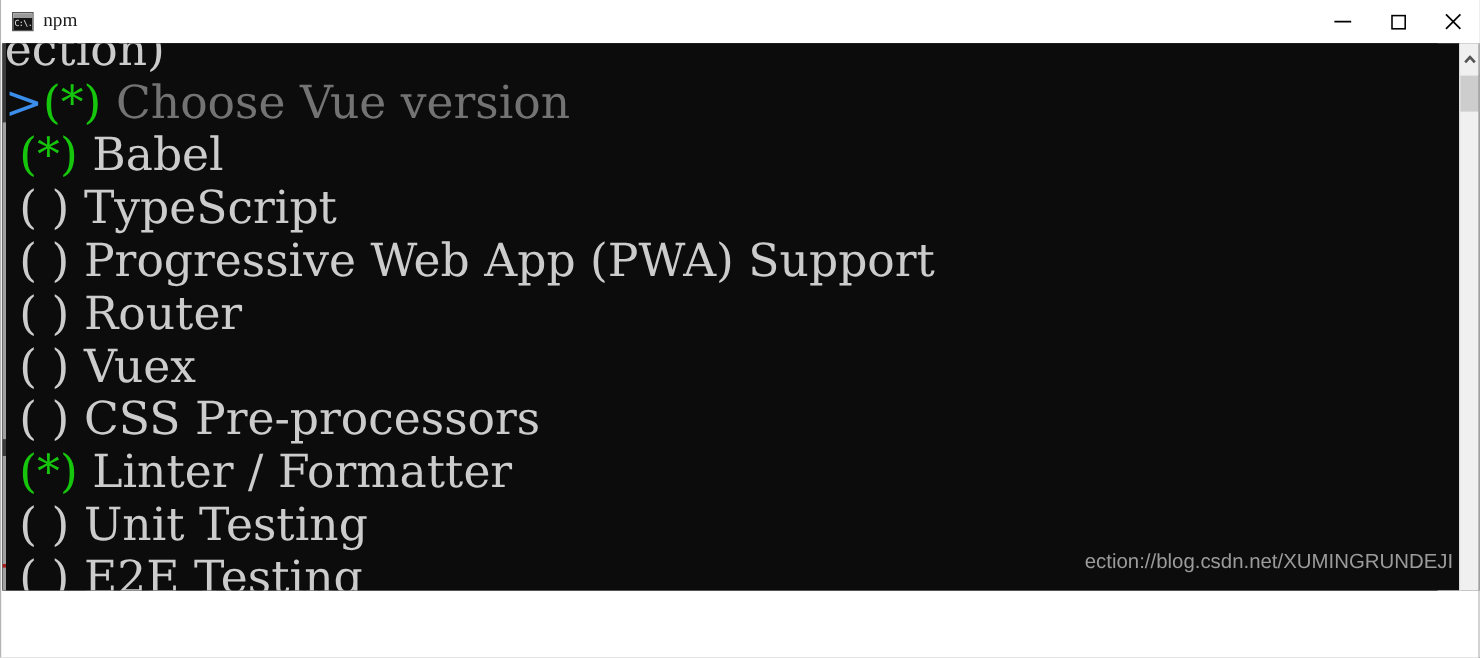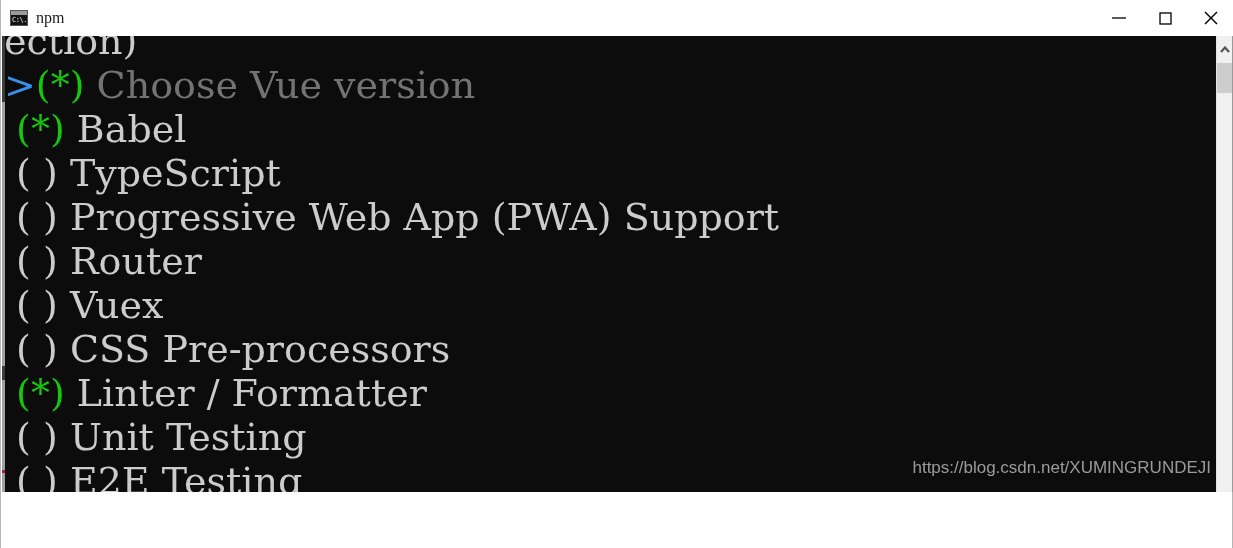--- a/index.html
+++ b/index.html
@@ -252,21 +252,21 @@
       <div class="notch n1"></div>
       <div class="notch n2"></div>
       <div class="dot d1"></div>
       <div class="dot d2"></div>
     </div>
 
     <div class="screen">
       <div class="term-lines" id="term-lines"><div class="term-line"><span class="c-grey">ection)</span></div><div class="term-line"><span class="c-cyan">&gt;</span><span class="c-green">(*)</span><span> </span><span class="c-blue">Choose Vue version</span></div><div class="term-line"><span class="c-cyan"> </span><span class="c-green">(*)</span><span> </span><span class="c-grey">Babel</span></div><div class="term-line"><span class="c-cyan"> </span><span class="c-grey">( )</span><span> </span><span class="c-grey">TypeScript</span></div><div class="term-line"><span class="c-cyan"> </span><span class="c-grey">( )</span><span> </span><span class="c-grey">Progressive Web App (PWA) Support</span></div><div class="term-line"><span class="c-cyan"> </span><span class="c-grey">( )</span><span> </span><span class="c-grey">Router</span></div><div class="term-line"><span class="c-cyan"> </span><span class="c-grey">( )</span><span> </span><span class="c-grey">Vuex</span></div><div class="term-line"><span class="c-cyan"> </span><span class="c-grey">( )</span><span> </span><span class="c-grey">CSS Pre-processors</span></div><div class="term-line"><span class="c-cyan"> </span><span class="c-green">(*)</span><span> </span><span class="c-grey">Linter / Formatter</span></div><div class="term-line"><span class="c-cyan"> </span><span class="c-grey">( )</span><span> </span><span class="c-grey">Unit Testing</span></div><div class="term-line"><span class="c-cyan"> </span><span class="c-grey">( )</span><span> </span><span class="c-grey">E2E Testing</span></div></div>
     </div>
 
-    <div class="watermark">https://blog.csdn.net/XUMINGRUNDEJI</div>
+    <div class="watermark">ection://blog.csdn.net/XUMINGRUNDEJI</div>
 
     <div class="scrollbar">
       <div class="sb-arrow up">
         <svg width="10" height="7" viewBox="0 0 10 7" aria-hidden="true">
           <path d="M1 6 L5 1.5 L9 6" fill="none" stroke="#555555" stroke-width="2.2"></path>
         </svg>
       </div>
       <div class="sb-thumb"></div>
       <div class="sb-arrow down">
         <svg width="10" height="7" viewBox="0 0 10 7" aria-hidden="true">

